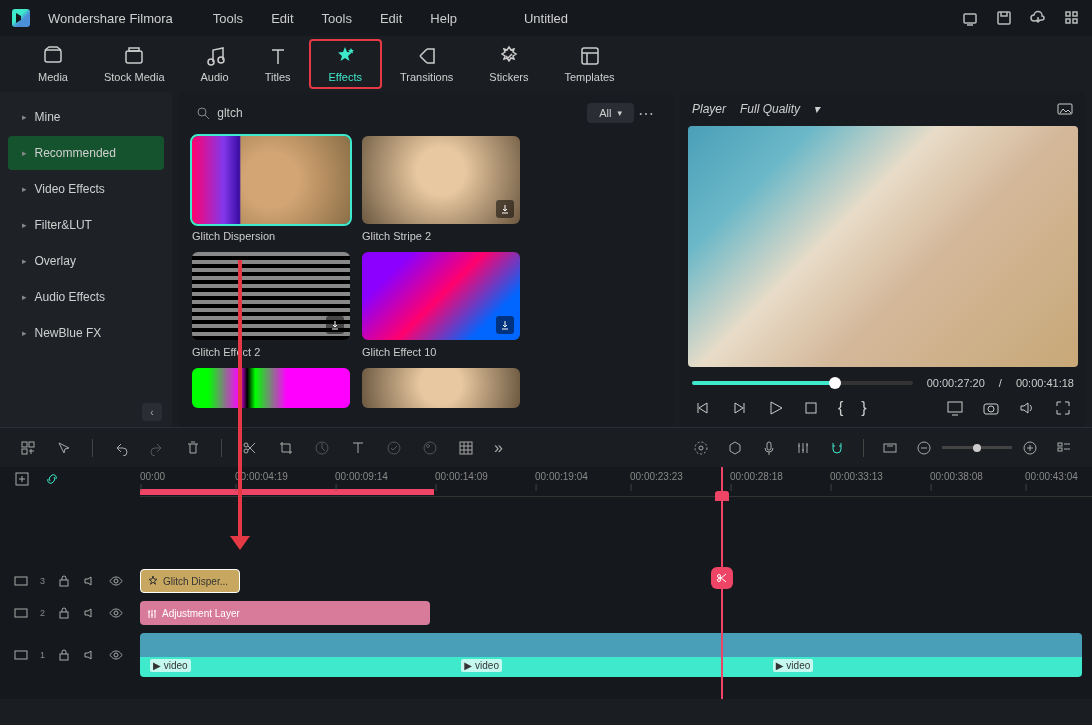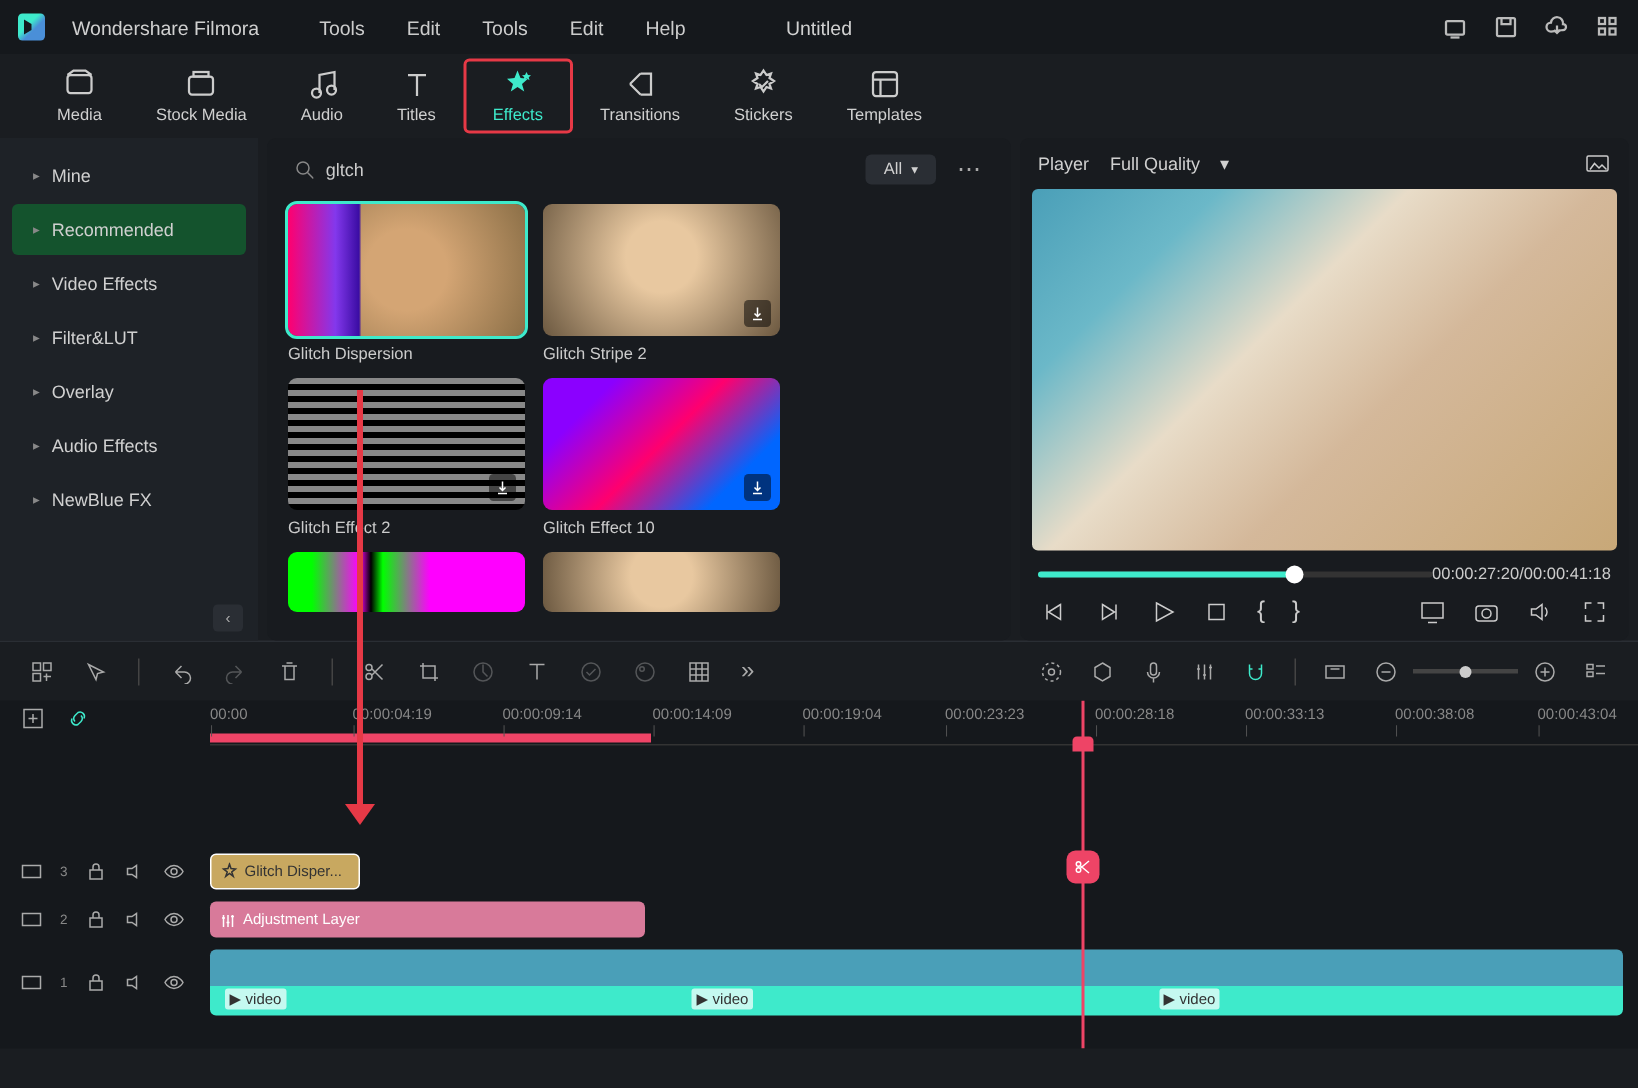--- a/index.html
+++ b/index.html
@@ -20,44 +20,44 @@
 .tool-tab.active svg { stroke:#3eeacb; fill:#3eeacb; }
 .tool-tab.highlighted { border:2px solid #e63946; border-radius:4px; }
 .tool-label { font-size:11px;text-align:right; }
 .main { display:flex; height:335px; }
 .sidebar { width:172px; background:#1e2227; padding:6px 0; position:relative; }
 .side-item { padding:10px 14px; display:flex; align-items:center; gap:8px; font-size:12px; cursor:pointer; margin:2px 8px; border-radius:4px; }
 .side-item::before { content:"▸"; font-size:9px; color:#888; }
 .side-item.active { background:#14532d; }
 .side-collapse { position:absolute; bottom:6px; right:10px; width:20px; height:18px; background:#2a2e34; border-radius:3px; display:flex; align-items:center; justify-content:center; font-size:10px; color:#aaa; cursor:pointer; }
 .library { flex:1; background:#181b1f; padding:10px 14px; border-radius:6px; margin:0 6px; }
-.lib-top { display:flex; align-items:center; gap:10px; margin-bottom:12px; }
+.lib-top { display:flex; align-items:center; margin-bottom:12px; }
 .search { flex:1; display:flex; align-items:center; gap:8px; background:transparent; padding:4px; }
 .search svg { width:14px; height:14px; stroke:#888; fill:none; }
 .search input { background:transparent; border:none; color:#ccc; font-size:12px; outline:none; width:100%; }
 .filter-btn { background:#2a2e34; border-radius:4px; padding:4px 12px; display:flex; align-items:center; gap:6px; font-size:11px; cursor:pointer; }
 .dots { font-size:16px; color:#aaa; cursor:pointer; padding:0 4px; letter-spacing:2px; }
 .grid { display:grid; grid-template-columns:repeat(2,158px); gap:10px 12px; }
 .card { display:flex; flex-direction:column; gap:6px; cursor:pointer; }
 .thumb { width:158px; height:88px; border-radius:6px; position:relative; background:#333; overflow:hidden; }
 .thumb.selected { outline:2px solid #3eeacb; }
 .thumb-dl { position:absolute; bottom:6px; right:6px; width:18px; height:18px; background:rgba(0,0,0,.5); border-radius:3px; display:flex; align-items:center; justify-content:center; }
 .thumb-dl svg { width:10px; height:10px; stroke:#fff; fill:none; }
 .card-label { font-size:11px; color:#ccc; }
 .thumb.glitch1 { background:linear-gradient(90deg,#ff006e 0%,#8338ec 20%,#3a0ca3 30%,transparent 31%),radial-gradient(circle at 50% 50%,#d4a574 30%,#8b6f47 100%); }
 .thumb.glitch2 { background:radial-gradient(circle at 50% 40%,#e8c8a0 25%,#6b5840 100%); }
 .thumb.glitch3 { background:repeating-linear-gradient(0deg,#000 0px,#000 4px,#888 4px,#888 8px); }
 .thumb.glitch4 { background:linear-gradient(135deg,#8b00ff 20%,#ff006e 50%,#0066ff 80%); }
 .thumb.glitch5 { background:linear-gradient(90deg,#0f0 10%,#f0f 30%,#000 35%,#0f0 40%,#f0f 60%); height:40px; }
 .thumb.glitch6 { background:radial-gradient(circle at 50% 40%,#e8c8a0 25%,#6b5840 100%); height:40px; }
 .preview { width:406px; background:#181b1f; border-radius:6px; margin-right:6px; display:flex; flex-direction:column; }
-.prev-head { display:flex; align-items:center; padding:8px 12px; gap:14px; }
+.prev-head { display:flex; align-items:center; padding:8px 12px; gap:14px;font-style:italic; }
 .prev-head-right { margin-left:auto; }
 .prev-img { flex:1; margin:0 8px; border-radius:4px; background:linear-gradient(135deg,#4a9fb8 0%,#6bb8c8 20%,#e8dcc8 40%,#d4b89a 60%,#c8a878 100%); position:relative; }
-.scrub { margin:10px 12px 4px; display:flex; align-items:center; }
+.scrub { margin:10px 12px 4px; display:flex; align-items:center; gap:14px; }
 .scrub-bar { flex:1; height:4px; background:#333; border-radius:2px; position:relative; }
 .scrub-fill { position:absolute; left:0; top:0; bottom:0; width:65%; background:#3eeacb; border-radius:2px; }
 .scrub-handle { position:absolute; left:65%; top:50%; transform:translate(-50%,-50%); width:12px; height:12px; background:#fff; border-radius:50%; }
 .scrub-time { font-size:11px; color:#ccc; }
 .prev-ctrl { display:flex; align-items:center; justify-content:space-between; padding:6px 14px 10px; }
 .prev-ctrl-group { display:flex; gap:18px; align-items:center; }
 .prev-ctrl svg { width:18px; height:18px; stroke:#ccc; fill:none; cursor:pointer; }
 .tl-tools { height:40px; display:flex; align-items:center; padding:0 20px; gap:20px; border-top:1px solid #2a2e34; }
 .tl-tools svg { width:16px; height:16px; stroke:#aaa; fill:none; cursor:pointer; }
 .tl-divider { width:1px; height:18px; background:#444; }

